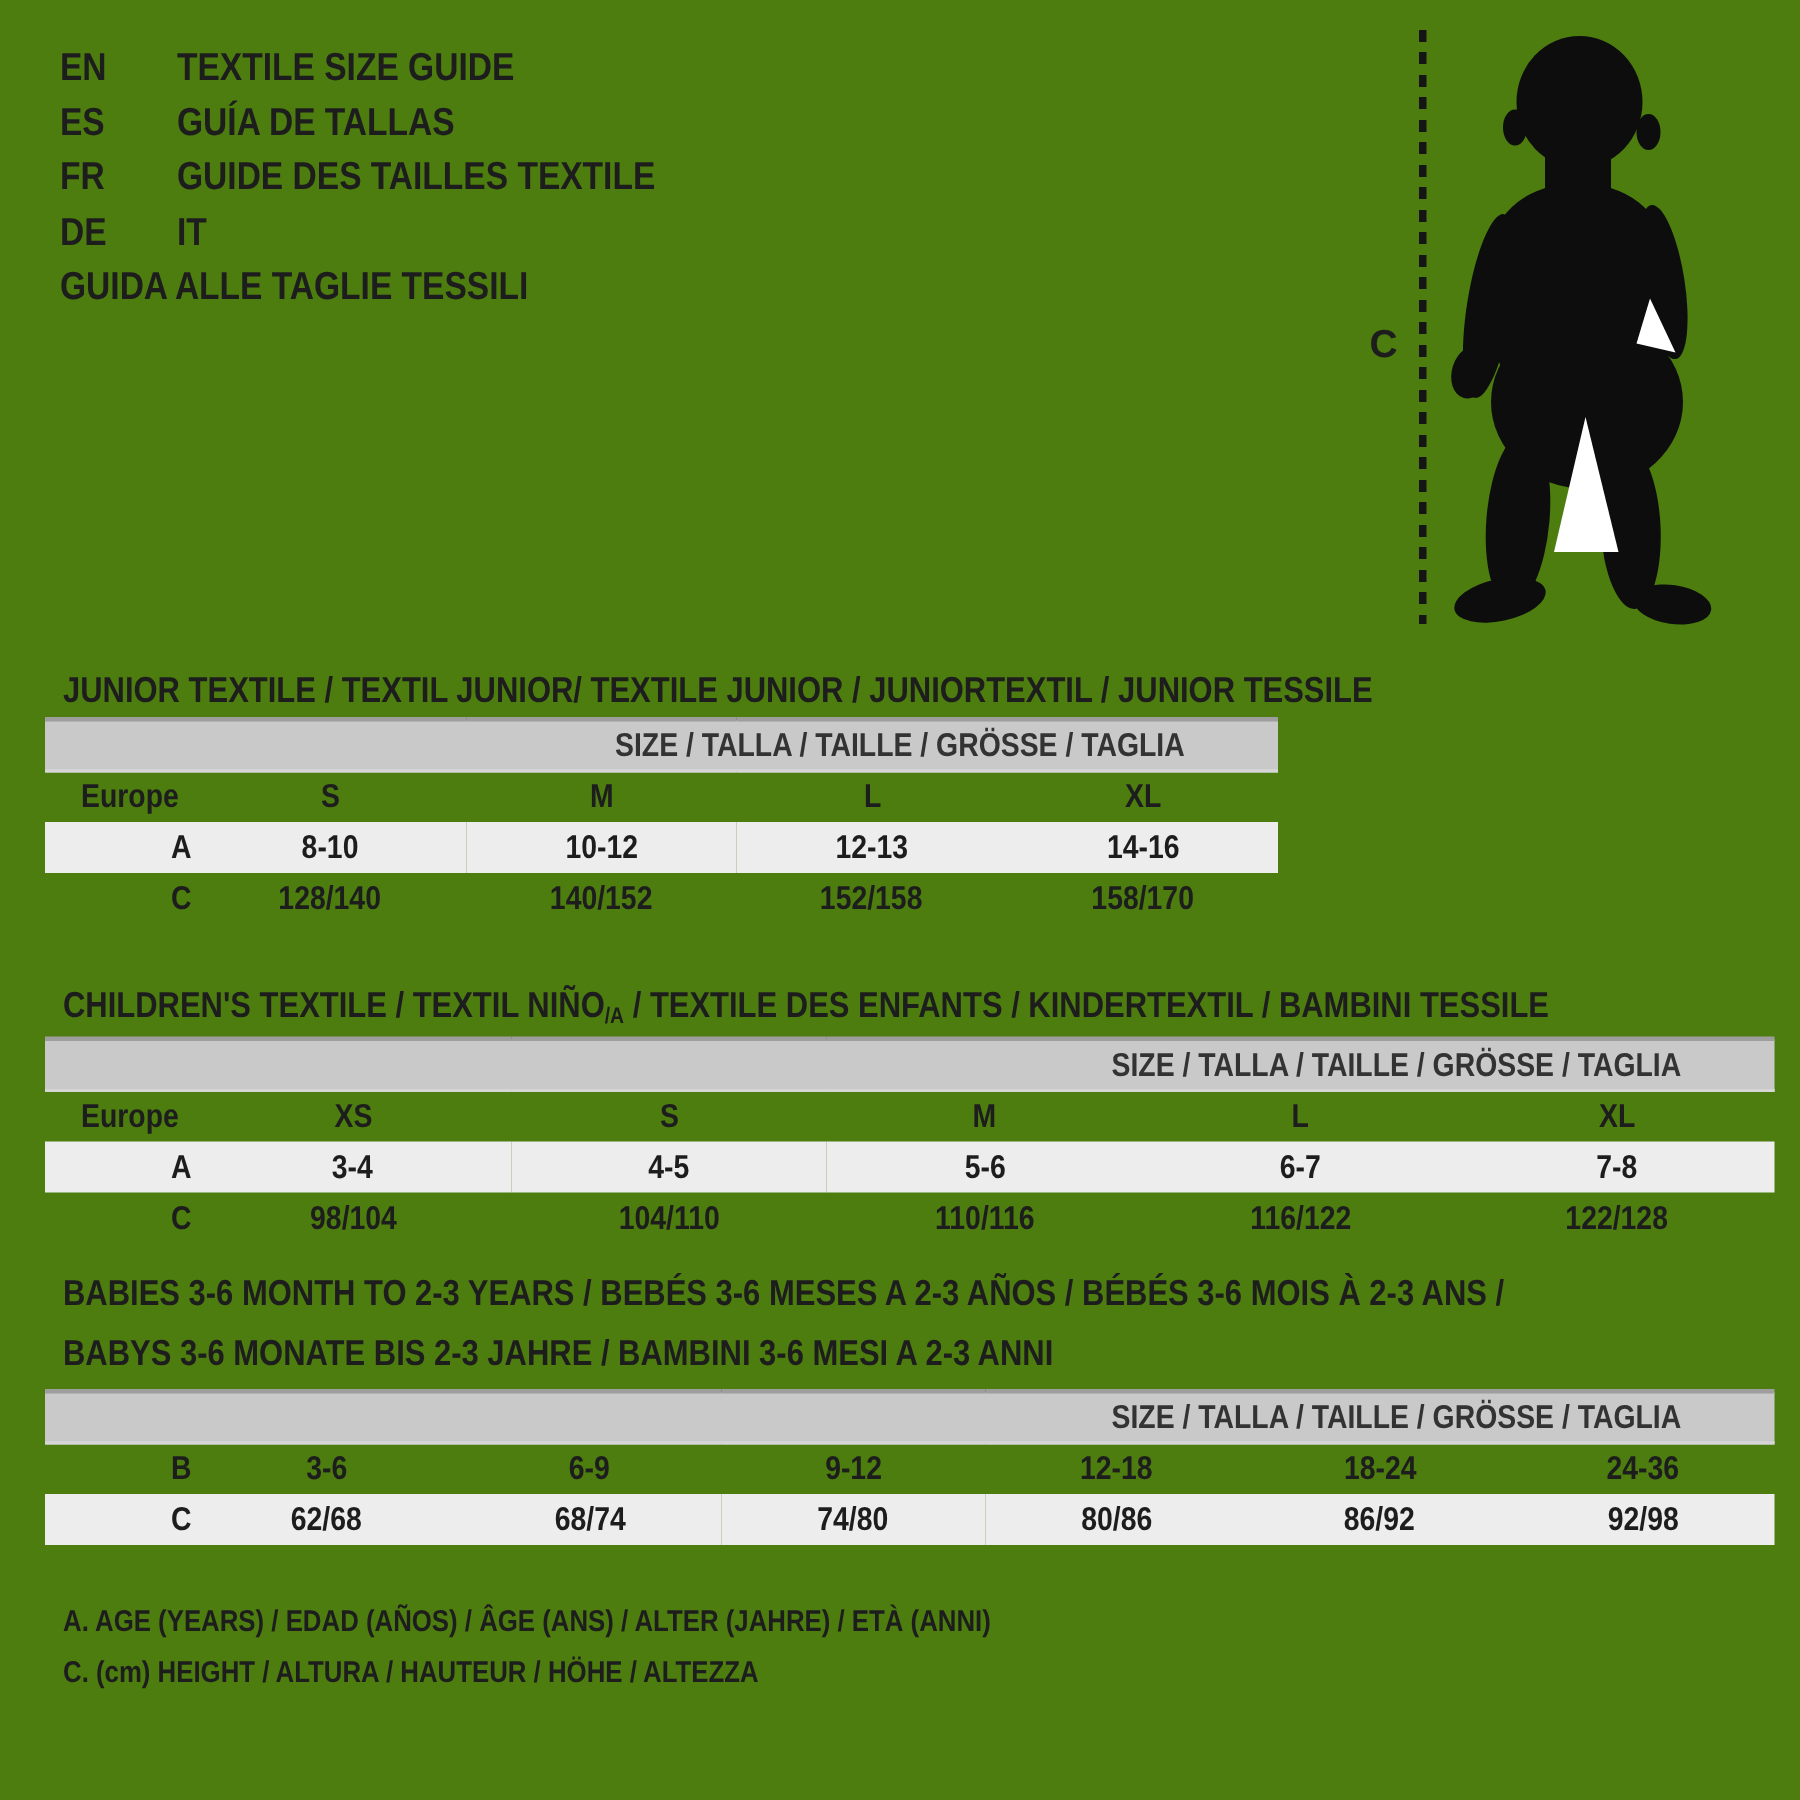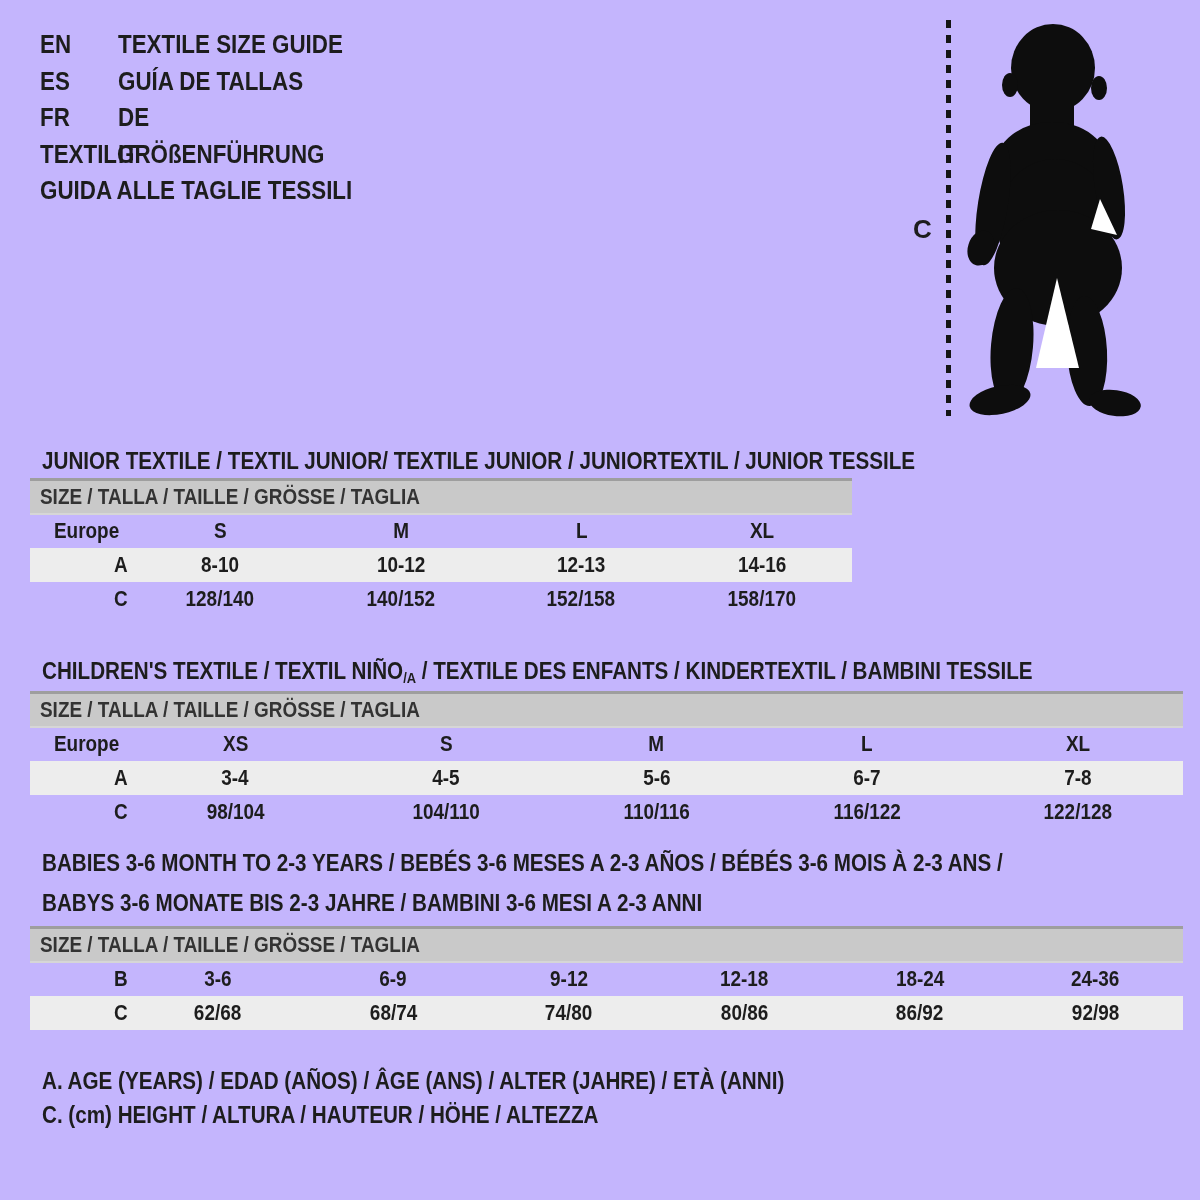--- a/index.html
+++ b/index.html
@@ -5,21 +5,21 @@
   :root{
     --table-header-bg:#c9c9c9;
     --table-header-border:#9e9e9e;
     --row-alt-bg:#ededed;
     --text:#1d1d1d;
     --silhouette:#0d0d0d;
   }
   *{margin:0;padding:0;box-sizing:border-box;}
   html,body{background:#ffffff;}
   body{font-family:"Liberation Sans","DejaVu Sans",sans-serif;color:var(--text);}
-  .page{position:relative;width:1200px;height:1200px;background:#c4b5fd;overflow:hidden;}
+  .page{position:relative;width:1200px;height:1200px;background:#4d7c0f;overflow:hidden;}
 
   
   .cond{display:inline-block;transform:scaleX(.86);transform-origin:0 50%;white-space:nowrap;}
   .cond-c{display:inline-block;transform:scaleX(.86);transform-origin:50% 50%;white-space:nowrap;}
 
   
   .lang-header{position:absolute;left:40px;top:26px;display:grid;grid-template-columns:78px auto;font-size:26px;font-weight:700;}
   .lang-header span{line-height:36.5px;}
 
   
@@ -35,46 +35,46 @@
   #children-title{left:42px;top:640px;margin-top:16px;}
   #babies-title{left:42px;top:843px;line-height:40px;}
 
   
   table.size-table{position:absolute;border-collapse:collapse;table-layout:fixed;font-size:22px;font-weight:700;}
   #junior-table{left:30px;top:478px;width:822px;}
   #children-table{left:30px;top:691px;width:1153px;}
   #babies-table{left:30px;top:926px;width:1153px;}
   table.size-table col.label-col{width:100px;}
   table.size-table th{background:var(--table-header-bg);border-top:3px solid var(--table-header-border);
-    border-bottom:2px solid #d6d6d6;height:34px;text-align:left;padding-left:10px;font-size:22px;color:#333;}
+    border-bottom:2px solid #d6d6d6;height:34px;text-align:right;padding-left:10px;font-size:22px;color:#333;}
   table.size-table td{height:34px;text-align:center;vertical-align:middle;}
   table.size-table td:first-child{text-align:right;padding-left:10px;}
   table.size-table tbody tr:nth-child(even){background:var(--row-alt-bg);}
 
   
-  .footnotes{position:absolute;left:42px;top:1064px;list-style:none;font-size:24px;font-weight:700;}
+  .footnotes{position:absolute;left:42px;top:1064px;list-style:none;font-size:20px;font-weight:700;}
   .footnotes li{line-height:34px;}
 </style>
 </head>
 <body>
 
 <div class="page">
 
   <div class="lang-header">
 
       <span class="lang-code"><span class="cond">EN</span></span>
       <span class="lang-title"><span class="cond">TEXTILE SIZE GUIDE</span></span>
 
       <span class="lang-code"><span class="cond">ES</span></span>
       <span class="lang-title"><span class="cond">GUÍA DE TALLAS</span></span>
 
       <span class="lang-code"><span class="cond">FR</span></span>
+      <span class="lang-title"><span class="cond">GUIDE DES TAILLES TEXTILE</span></span>
 
       <span class="lang-code"><span class="cond">DE</span></span>
-      <span class="lang-title"><span class="cond">TEXTILGRÖßENFÜHRUNG</span></span>
 
       <span class="lang-code"><span class="cond">IT</span></span>
       <span class="lang-title"><span class="cond">GUIDA ALLE TAGLIE TESSILI</span></span>
     </div>
 
   <span class="measure-label">C</span>
   <div class="measure-line"></div>
   <svg class="silhouette" viewBox="0 0 184 402" aria-hidden="true">
     <g fill="currentColor">
 

